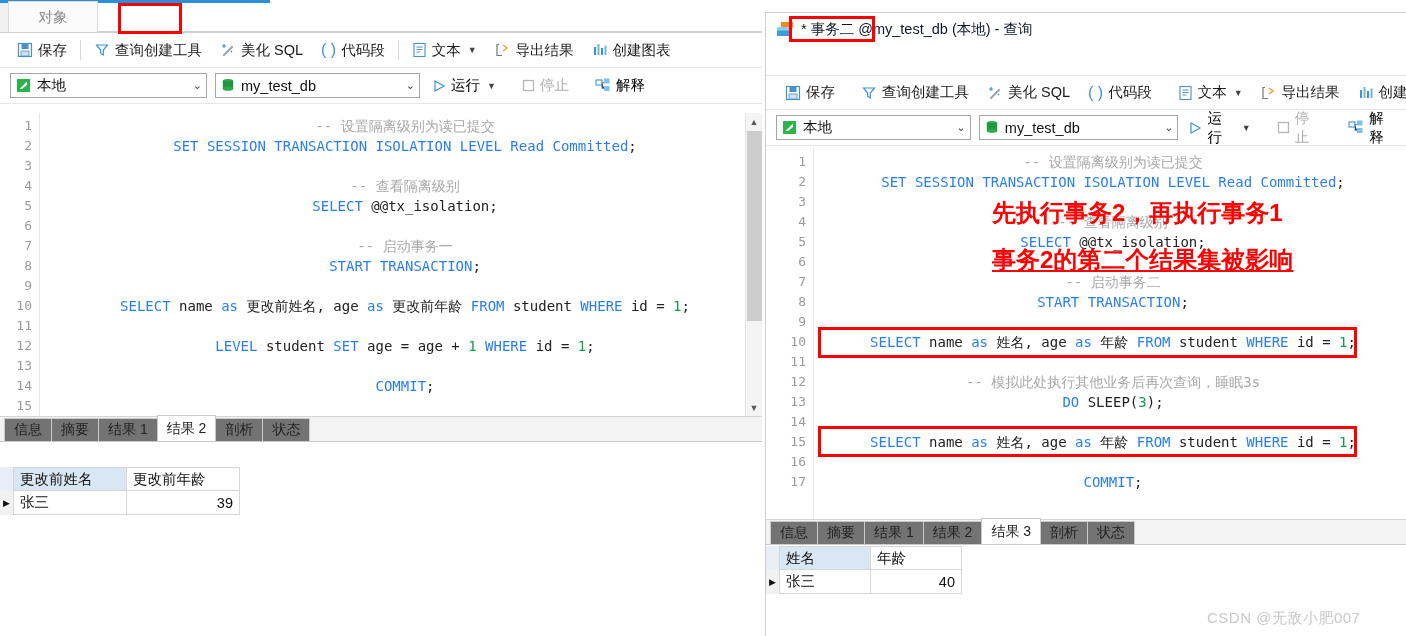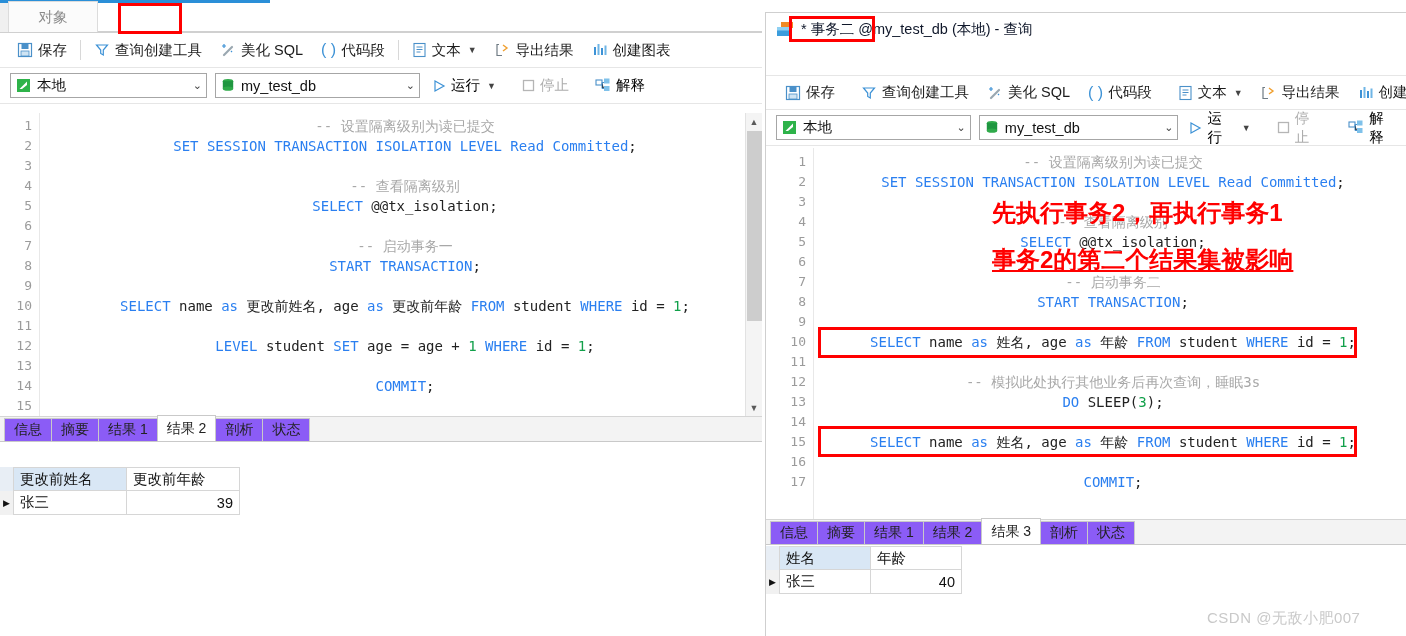--- a/index.html
+++ b/index.html
@@ -105,21 +105,21 @@
   }
 
   
   .restabs {
     display:flex; align-items:flex-end; height:26px;
     background:#f3f3f3; border-top:1px solid #d5d5d5; border-bottom:1px solid #c9c9c9;
     font-size:14px; padding-left:4px;
   }
   .rtab {
     height:23px; display:flex; align-items:center; padding: 0 9px;
-    background:#8b5cf6; border:1px solid #c9c9c9; border-bottom:none;
+    background:#737373; border:1px solid #c9c9c9; border-bottom:none;
     color:#222; margin-right:-1px;
   }
   .rtab.active { background:#ffffff; height:26px; }
   .restabs .rfill { flex:1 1 auto; height:25px; }
 
   .grid { background:#ffffff; }
   .grow { display:flex; align-items:stretch; }
   .gsel { width:14px; border-right:1px solid #d6d6d6; background:#f1f1f1;
           display:flex; align-items:center; justify-content:center;
           font-size:9px; color:#111; }

